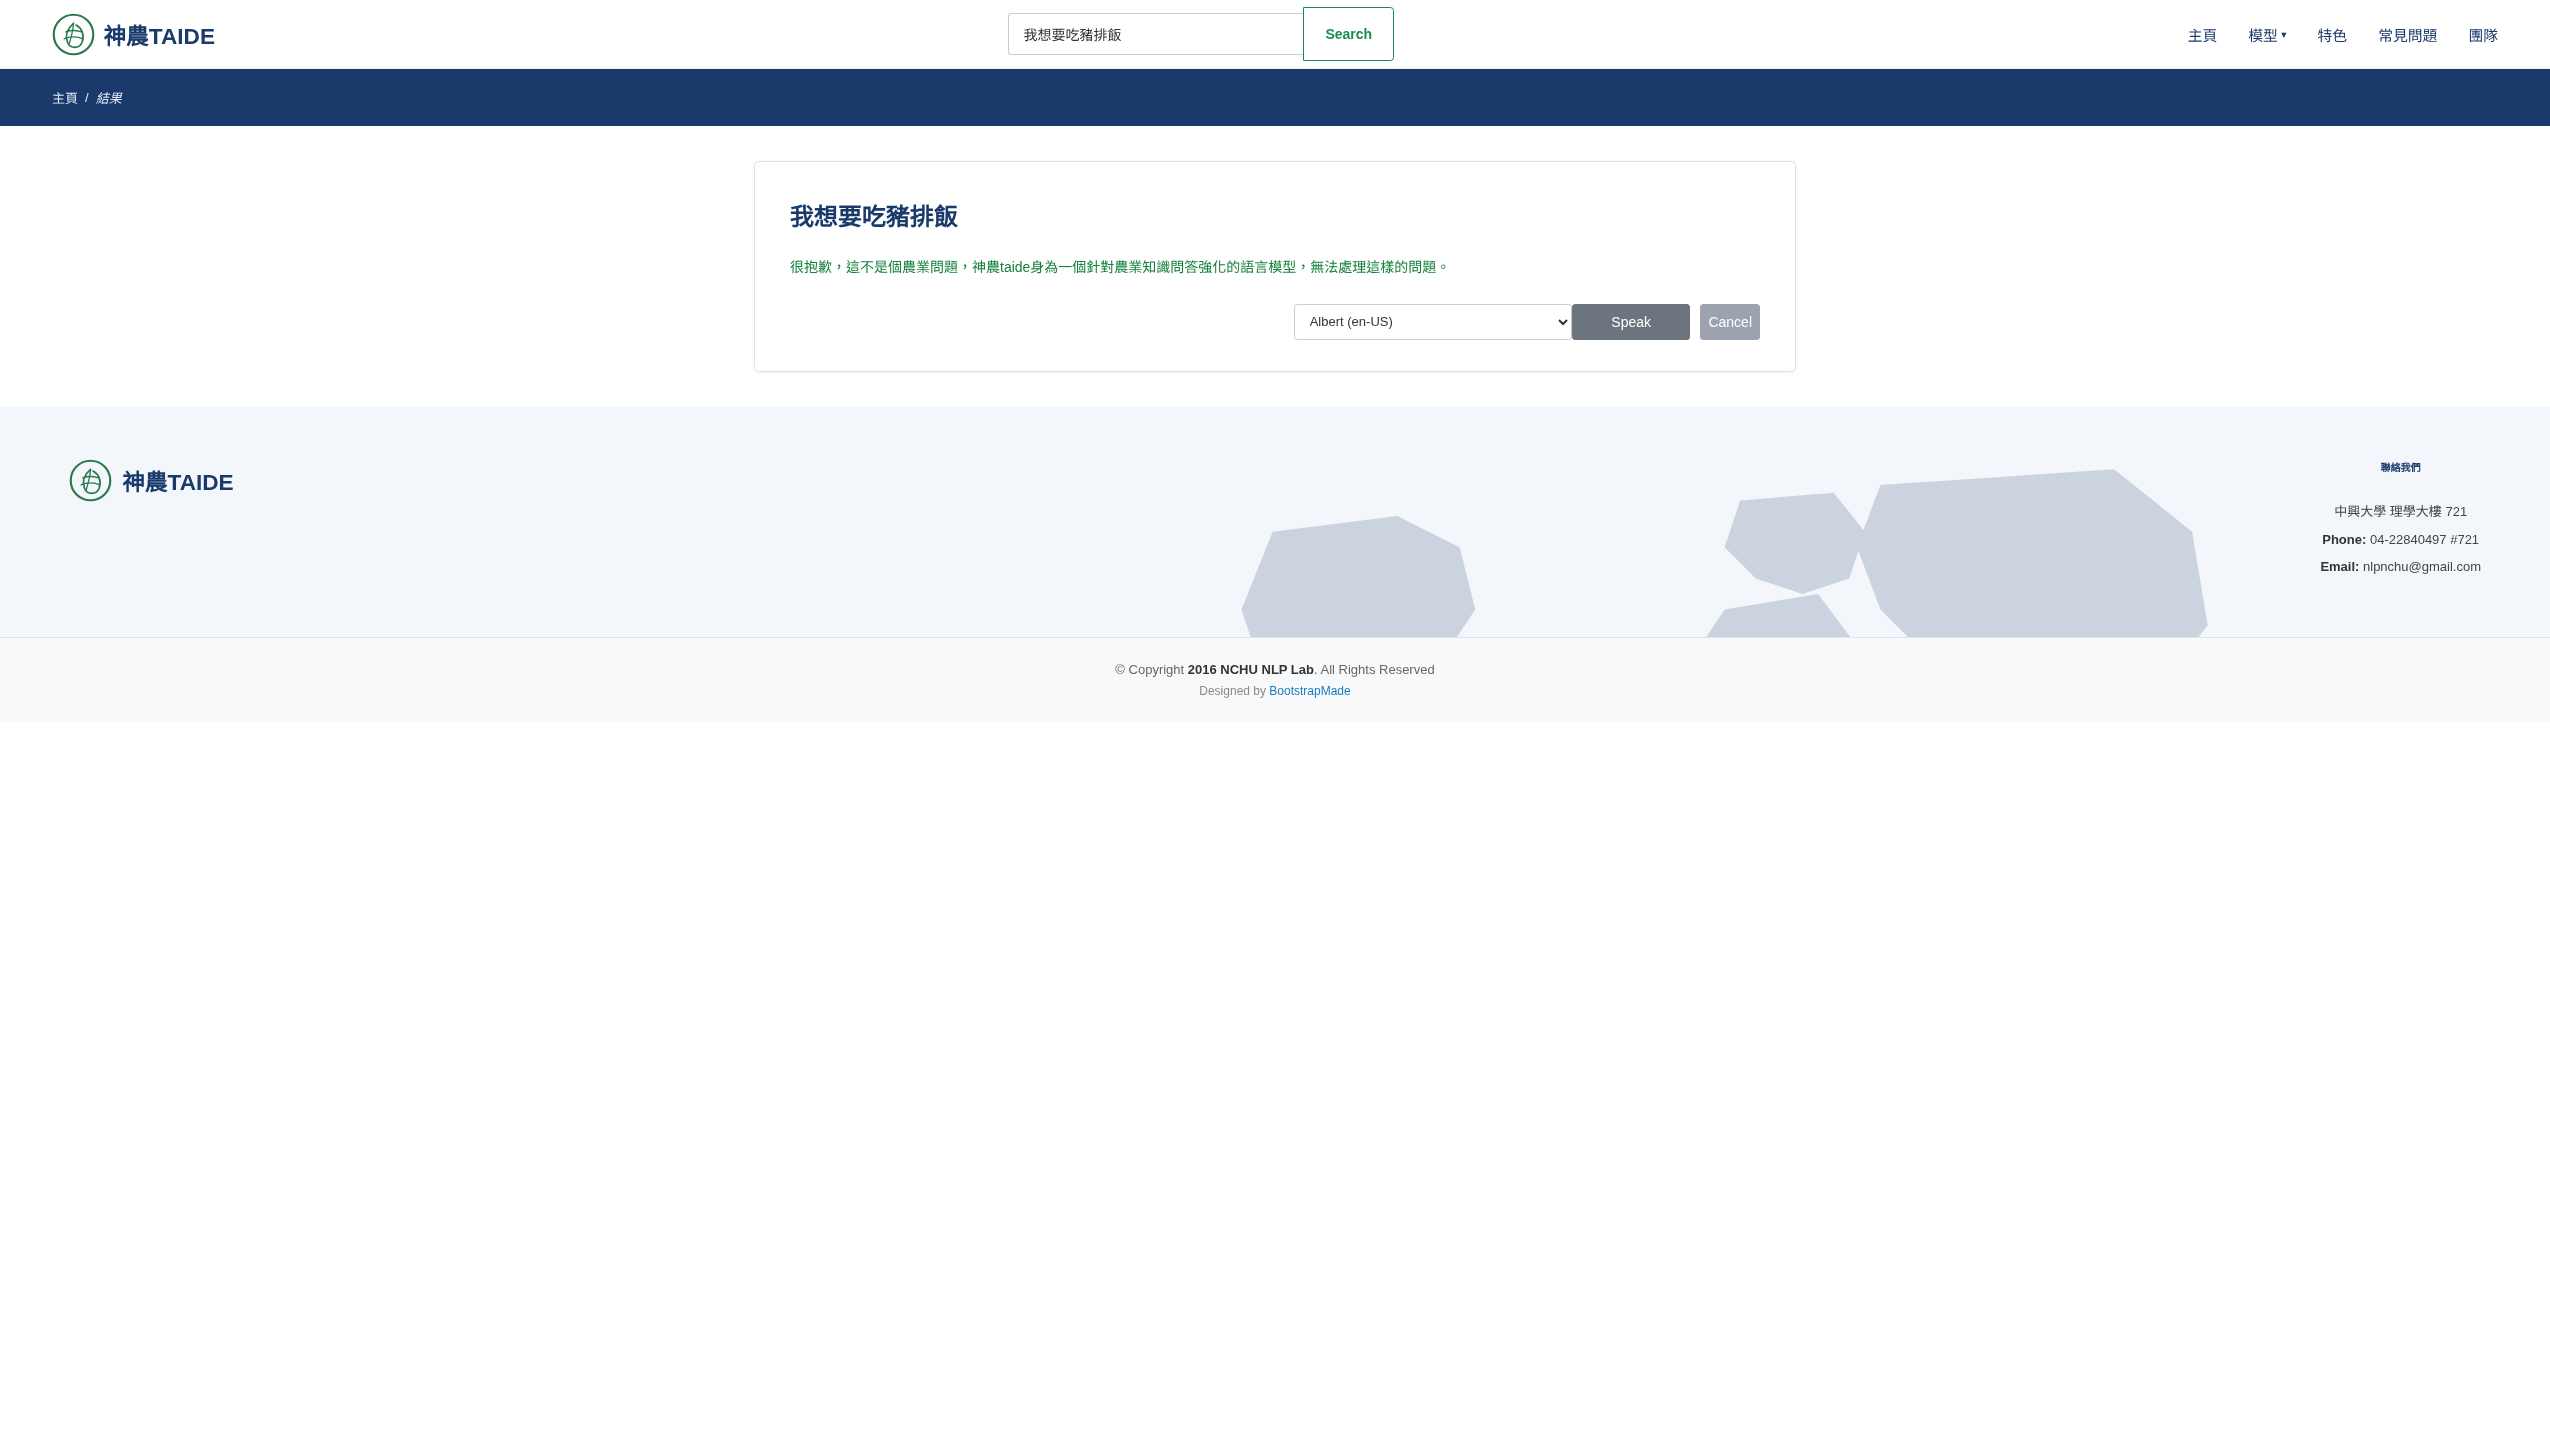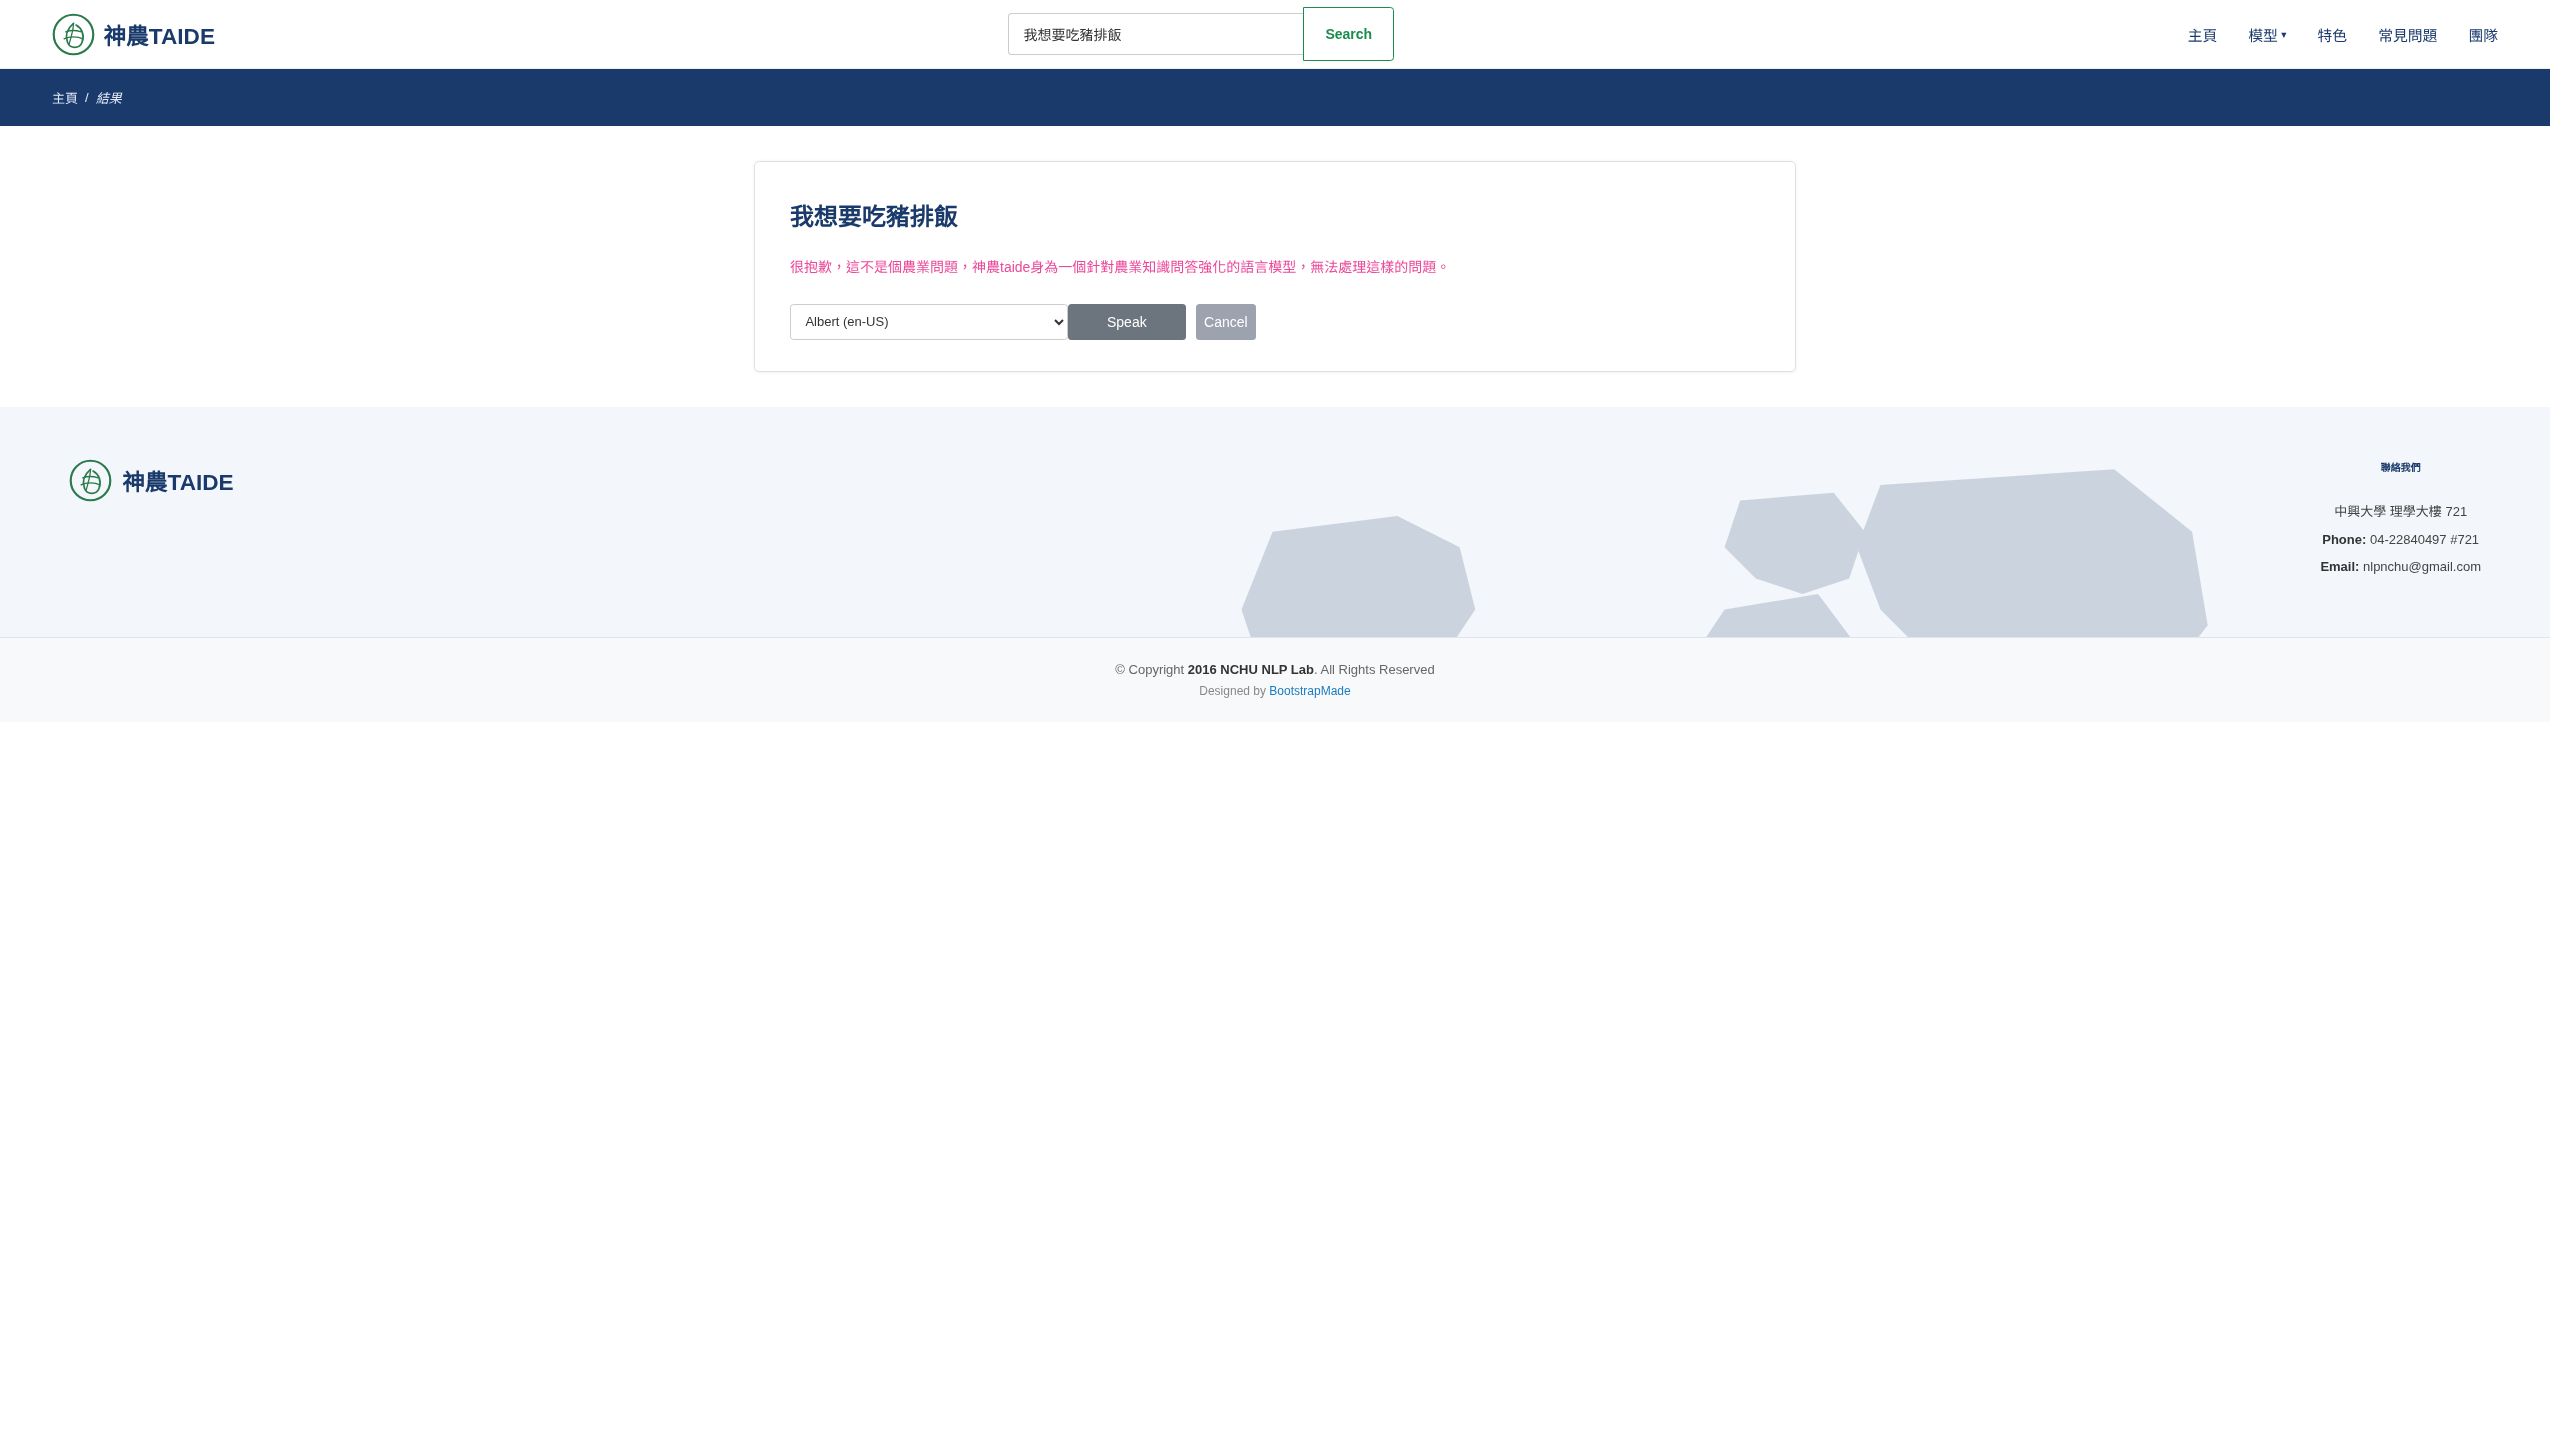--- a/index.html
+++ b/index.html
@@ -141,29 +141,29 @@
 
     .result-title {
       font-size: 24px;
       font-weight: 700;
       color: #1a3a6b;
       margin-bottom: 24px;
     }
 
     .result-message {
       font-size: 14px;
-      color: #ec4899;
+      color: #15803d;
       margin-bottom: 24px;
       line-height: 1.7;
     }
 
     .result-controls {
       display: flex;
       align-items: center;
-      justify-content: flex-start;
+      justify-content: flex-end;
     }
 
     .voice-select {
       width: 278px;
       height: 36px;
       padding: 0 10.4px;
       border: 0.9px solid #ccc;
       border-radius: 3.5px;
       font-size: 13px;
       color: #333;

